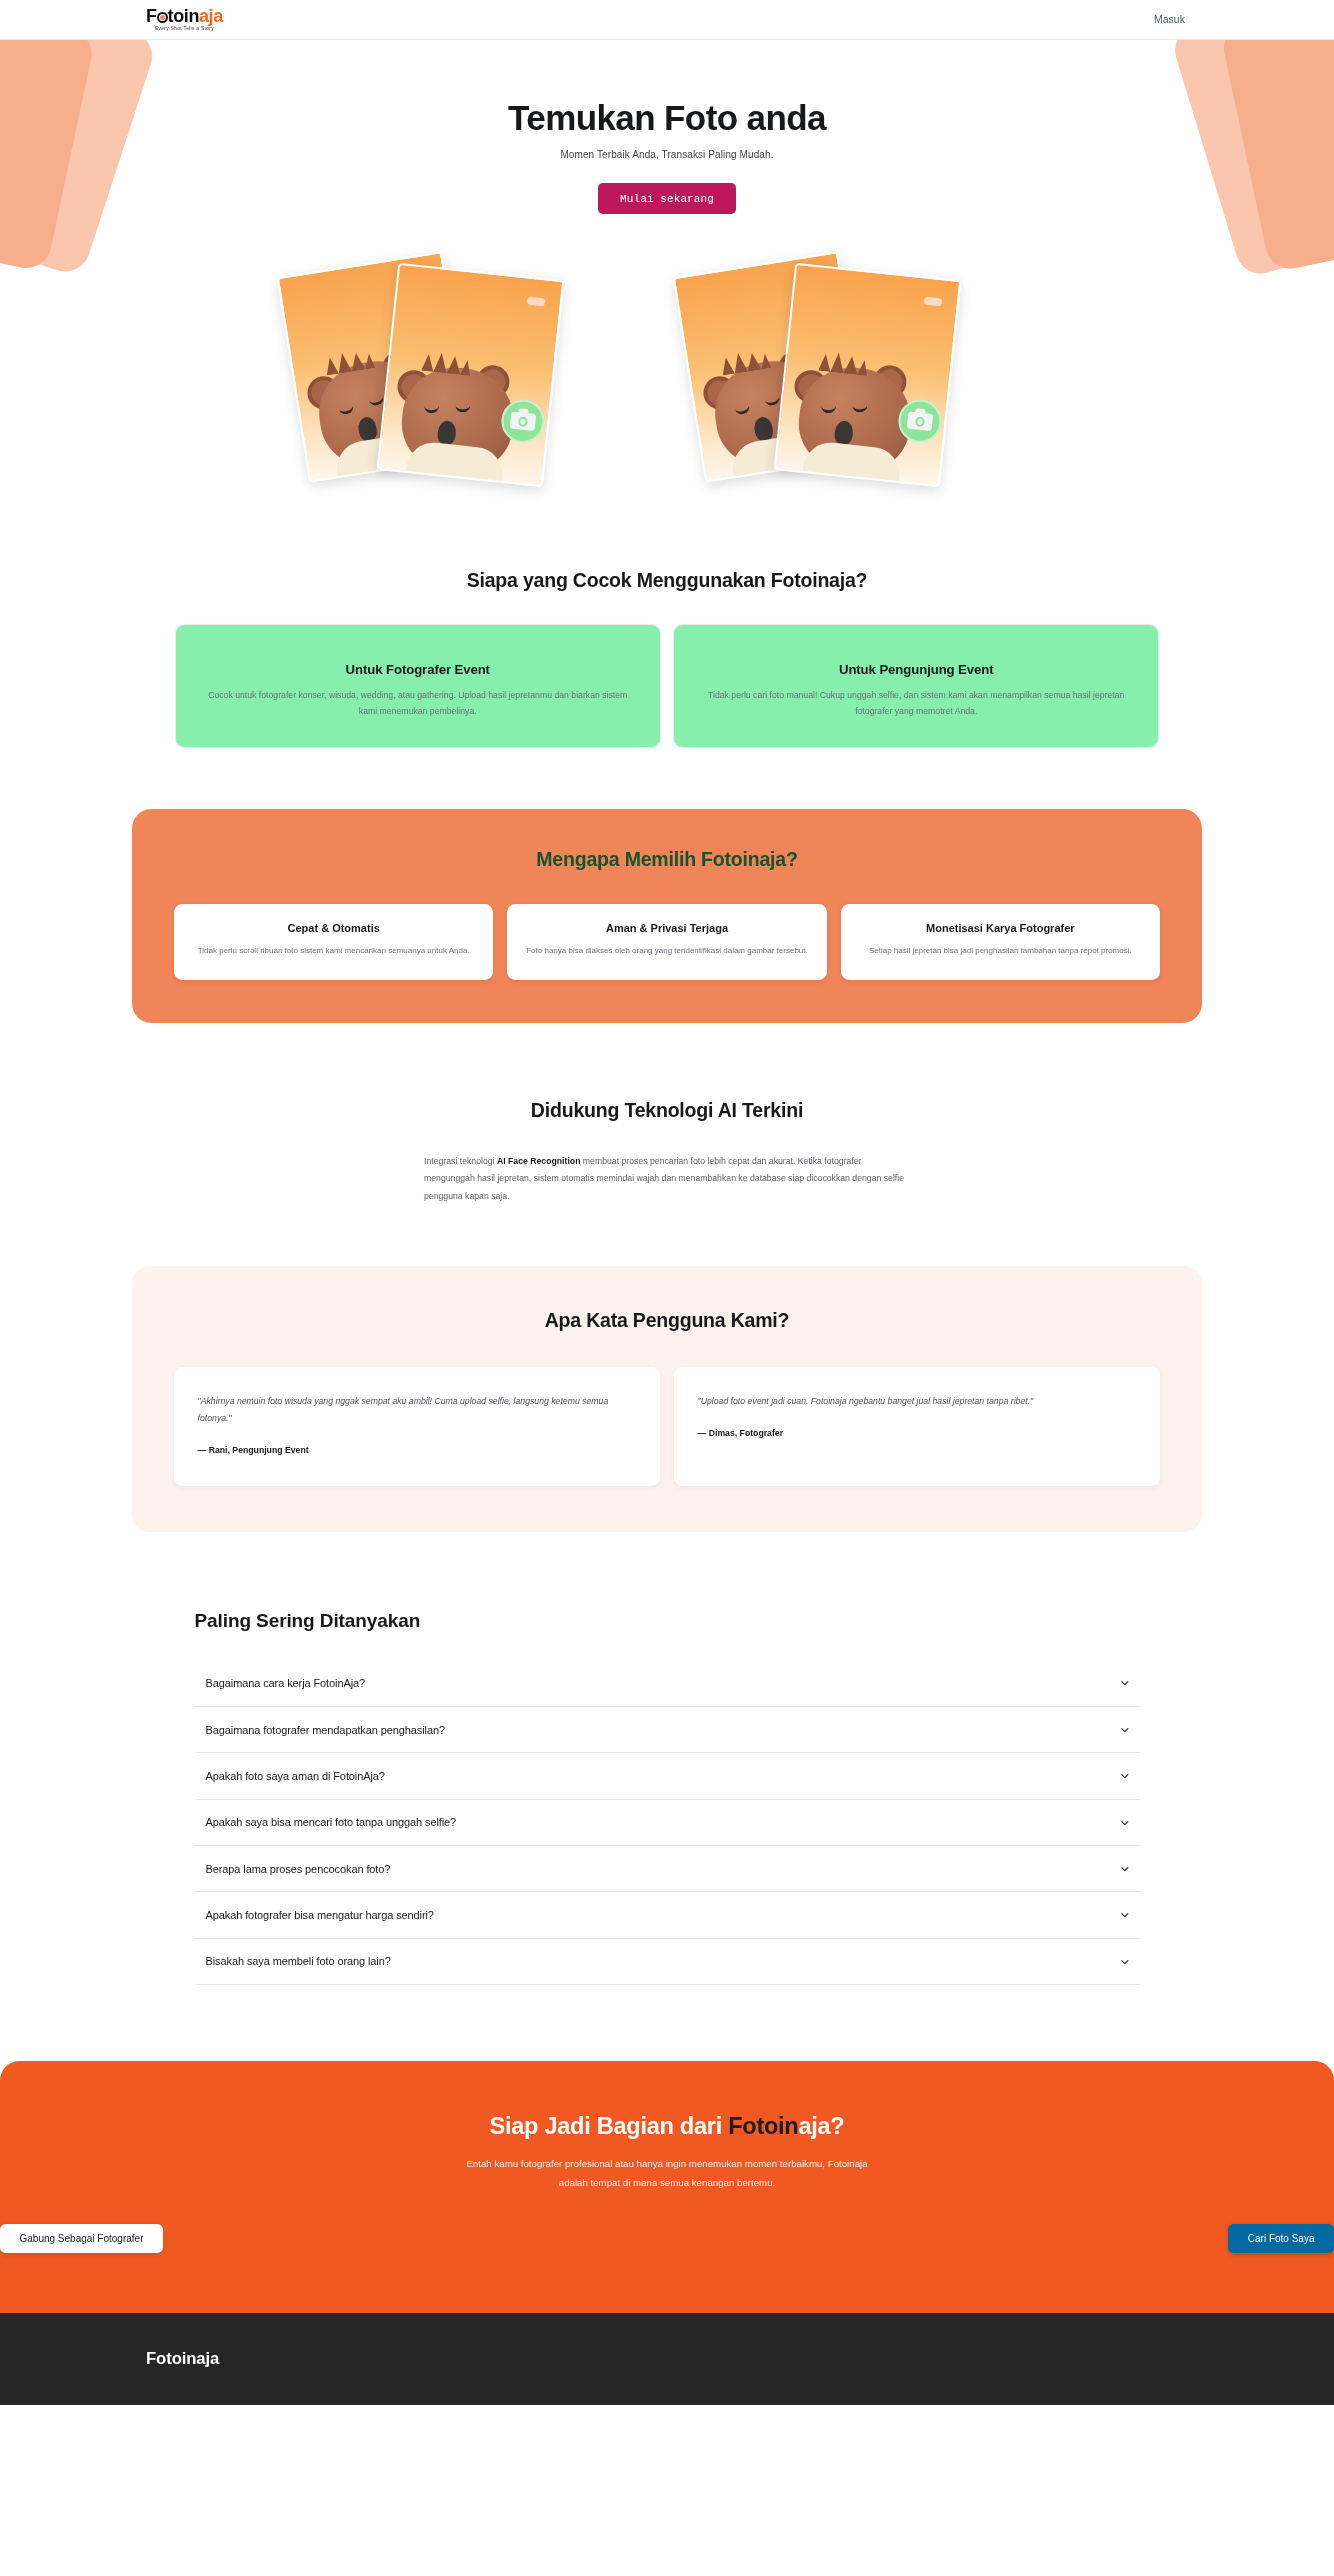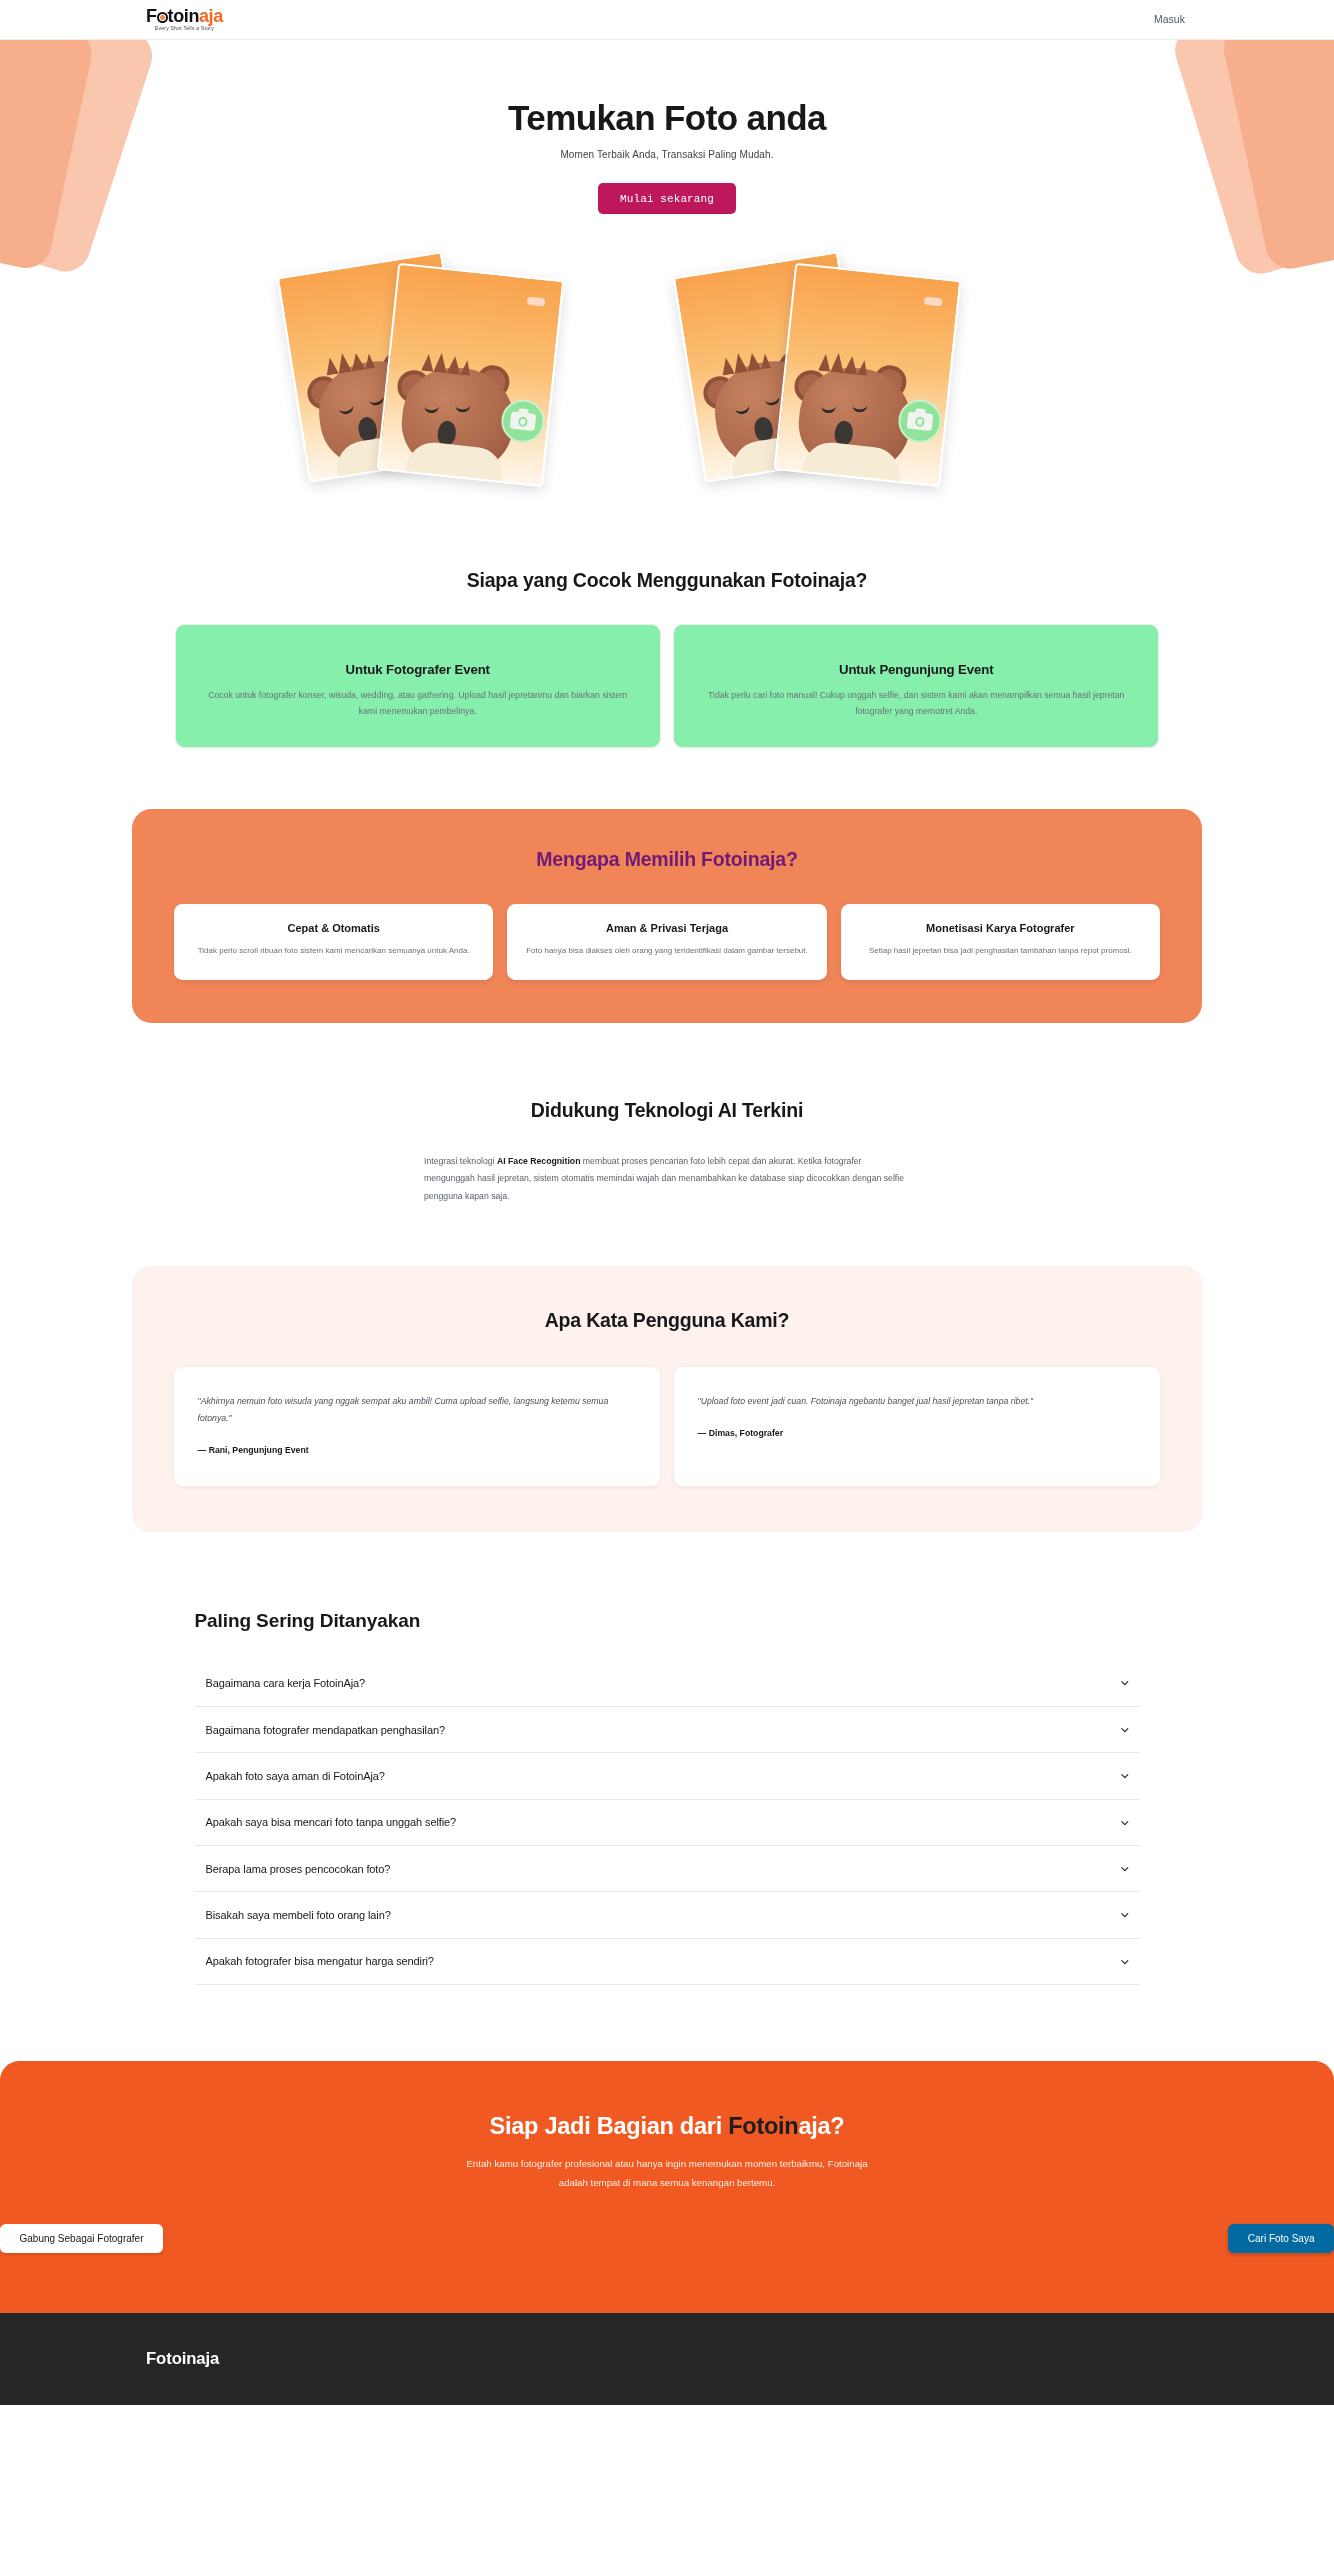--- a/index.html
+++ b/index.html
@@ -202,21 +202,21 @@
   .a-card p { margin-top: 11px; font-size: 8.7px; line-height: 1.75; color: #6b7078; }
 
   
   .why {
     margin: 61px auto 0;
     width: 1070px;
     background: #F08558;
     border-radius: 19.5px;
     padding: 39px 42px 43px;
   }
-  .why .section-title { color: #701a75; }
+  .why .section-title { color: #14532d; }
   .why .cards { margin-top: 33px; display: flex; gap: 14px; justify-content: center; }
   .w-card {
     flex: 1;
     background: #ffffff;
     border-radius: 8.3px;
     padding: 18px 18px 22px;
     text-align: center;
     box-shadow: 0 1.4px 5.6px rgba(0,0,0,.08);
   }
   .w-card h3 { font-size: 11px; font-weight: 700; color: #17181a; }
@@ -489,27 +489,27 @@
           <path d="M3 6l5 5 5-5" fill="none" stroke="#17181a" stroke-width="1.7" stroke-linecap="round" stroke-linejoin="round"></path>
         </svg>
     </button>
     <button class="faq-item">
       <span class="faq-q">Berapa lama proses pencocokan foto?</span>
       <svg class="chev" viewBox="0 0 16 16">
           <path d="M3 6l5 5 5-5" fill="none" stroke="#17181a" stroke-width="1.7" stroke-linecap="round" stroke-linejoin="round"></path>
         </svg>
     </button>
     <button class="faq-item">
+      <span class="faq-q">Apakah fotografer bisa mengatur harga sendiri?</span>
+      <svg class="chev" viewBox="0 0 16 16">
+          <path d="M3 6l5 5 5-5" fill="none" stroke="#17181a" stroke-width="1.7" stroke-linecap="round" stroke-linejoin="round"></path>
+        </svg>
+    </button>
+    <button class="faq-item">
       <span class="faq-q">Bisakah saya membeli foto orang lain?</span>
-      <svg class="chev" viewBox="0 0 16 16">
-          <path d="M3 6l5 5 5-5" fill="none" stroke="#17181a" stroke-width="1.7" stroke-linecap="round" stroke-linejoin="round"></path>
-        </svg>
-    </button>
-    <button class="faq-item">
-      <span class="faq-q">Apakah fotografer bisa mengatur harga sendiri?</span>
       <svg class="chev" viewBox="0 0 16 16">
           <path d="M3 6l5 5 5-5" fill="none" stroke="#17181a" stroke-width="1.7" stroke-linecap="round" stroke-linejoin="round"></path>
         </svg>
     </button>
   </div>
 </section>
 
 <section class="cta">
   <h2><span>Siap Jadi Bagian dari </span><span class="dark">Fotoin</span><span>aja?</span></h2>
   <p>Entah kamu fotografer profesional atau hanya ingin menemukan momen terbaikmu, Fotoinaja adalah tempat di mana semua kenangan bertemu.</p>

